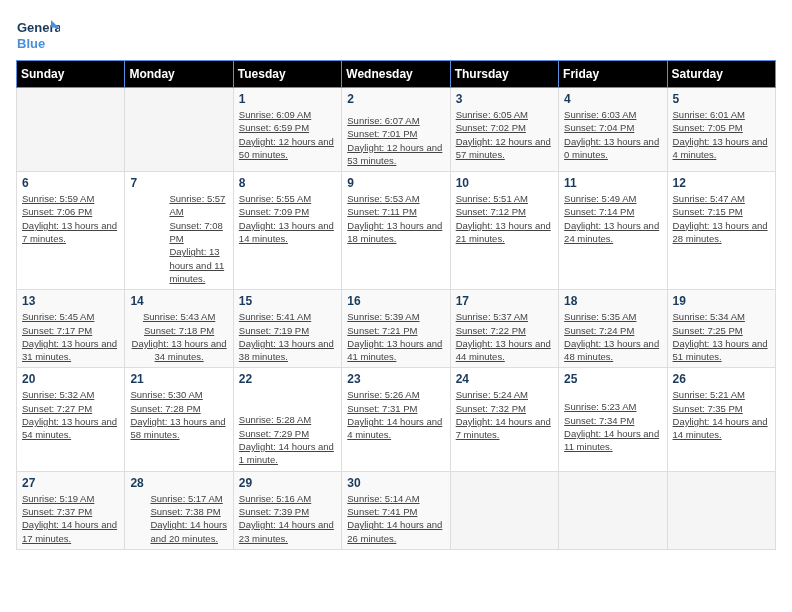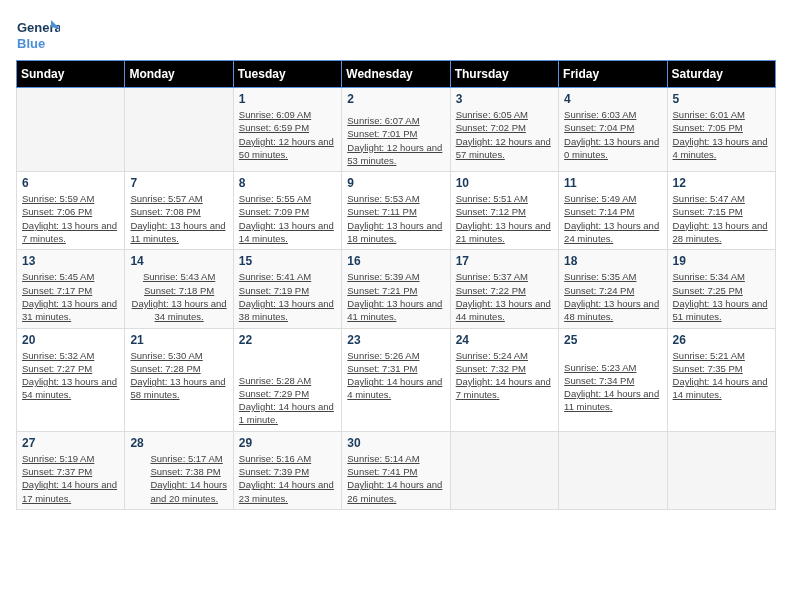--- a/index.html
+++ b/index.html
@@ -148,21 +148,21 @@
       </tr>
       <tr>
         <td>
           <span class="day-num">6</span>
           <div class="day-info" style="white-space: pre-line;">Sunrise: 5:59 AM
 Sunset: 7:06 PM
 Daylight: 13 hours and 7 minutes.</div>
         </td>
         <td>
           <span class="day-num">7</span>
-          <div class="day-info" style="white-space: pre-line;">Sunrise: 5:57 AM
+          <div class="day-info" style="white-space: pre-line; margin-left: 39px;">Sunrise: 5:57 AM
 Sunset: 7:08 PM
 Daylight: 13 hours and 11 minutes.</div>
         </td>
         <td>
           <span class="day-num">8</span>
           <div class="day-info" style="white-space: pre-line;">Sunrise: 5:55 AM
 Sunset: 7:09 PM
 Daylight: 13 hours and 14 minutes.</div>
         </td>
         <td>

